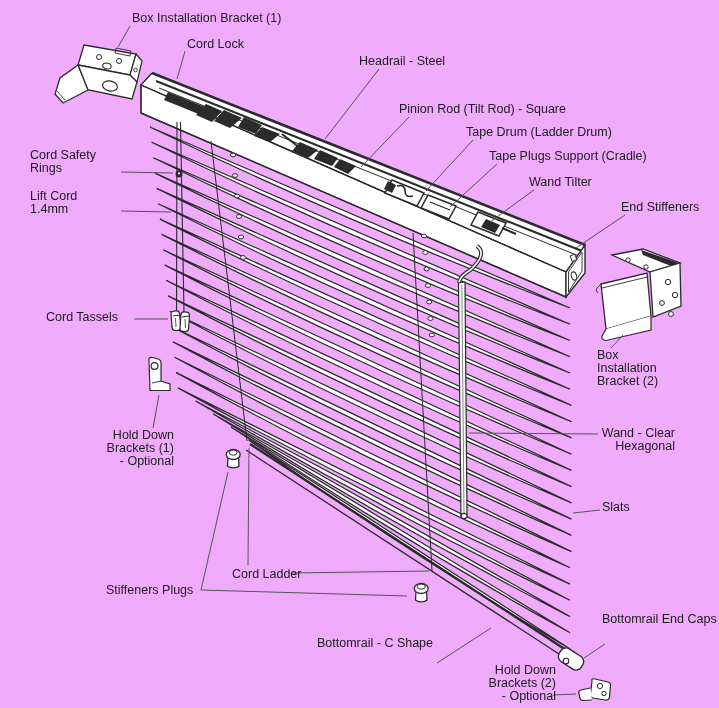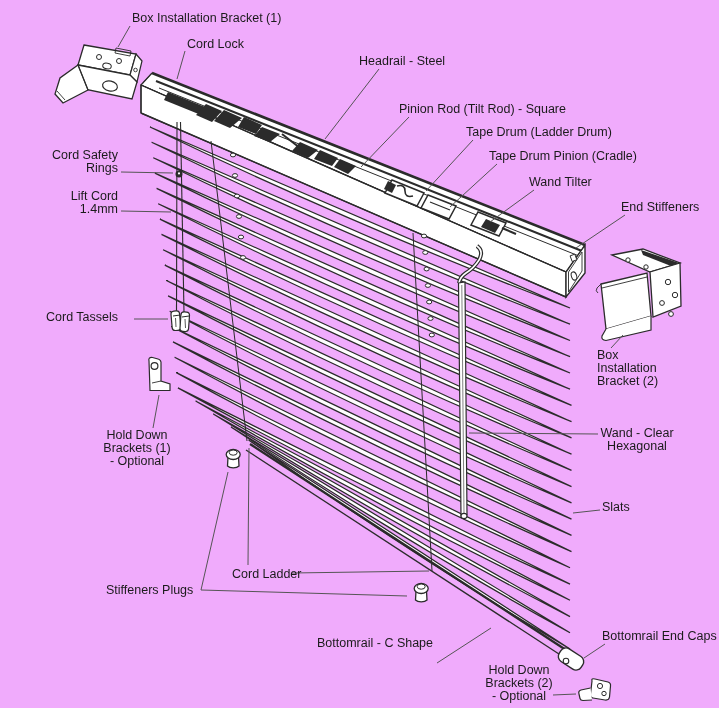--- a/index.html
+++ b/index.html
@@ -1,22 +1,22 @@
 <!DOCTYPE html>
 <html><head>
 <meta charset="utf-8">
 <style>
   html,body{margin:0;padding:0;background:#fff;}
   .stage{position:relative;width:719px;height:708px;background:#f0abfc;overflow:hidden;
          font-family:"Liberation Sans",sans-serif;}
   .stage svg{position:absolute;left:0;top:0;}
   .lbl{position:absolute;font:12.5px/13px "Liberation Sans",sans-serif;color:#1b1b1b;
        white-space:pre-line;}
-  .lbl.r{text-align:right;width:88px;}
-  .lbl.c{text-align:center;}
+  .lbl.r{text-align:left;width:88px;}
+  .lbl.c{text-align:right;}
   
   .ln{stroke:#2b2b2b;fill:none;}
   .wh{fill:#ffffff;stroke:#2b2b2b;}
   .dk{fill:#2b2b2b;stroke:none;}
   .slat{fill:#ffffff;stroke:#2b2b2b;stroke-width:1.25;}
   .leader{stroke:#555555;stroke-width:1;fill:none;}
 </style>
 </head>
 <body>
 
@@ -233,37 +233,37 @@
     <line x1="600" y1="510" x2="573" y2="513"></line>
     <line x1="611" y1="348" x2="623" y2="335"></line>
   </g>
 </svg>
 
   <div class="lbl" style="left:132px;top:12px">Box Installation Bracket (1)</div>
   <div class="lbl" style="left:187px;top:38px">Cord Lock</div>
   <div class="lbl" style="left:359px;top:55px">Headrail - Steel</div>
   <div class="lbl" style="left:399px;top:103px">Pinion Rod (Tilt Rod) - Square</div>
   <div class="lbl" style="left:466px;top:126px">Tape Drum (Ladder Drum)</div>
-  <div class="lbl" style="left:489px;top:150px">Tape Drum Pinion (Cradle)</div>
+  <div class="lbl" style="left:489px;top:150px">Tape Plugs Support (Cradle)</div>
   <div class="lbl" style="left:529px;top:176px">Wand Tilter</div>
   <div class="lbl" style="left:621px;top:201px">End Stiffeners</div>
   <div class="lbl r" style="left:30px;top:149px">Cord Safety
 Rings</div>
   <div class="lbl r" style="left:30px;top:190px">Lift Cord
 1.4mm</div>
   <div class="lbl" style="left:46px;top:311px">Cord Tassels</div>
   <div class="lbl c" style="left:100px;top:429px;width:74px">Hold Down
 Brackets (1)
 - Optional</div>
   <div class="lbl" style="left:106px;top:584px">Stiffeners Plugs</div>
   <div class="lbl" style="left:232px;top:568px">Cord Ladder</div>
   <div class="lbl" style="left:317px;top:637px">Bottomrail  - C Shape</div>
   <div class="lbl c" style="left:482px;top:664px;width:74px">Hold Down
 Brackets (2)
 - Optional</div>
-  <div class="lbl" style="left:602px;top:630px">Bottomrail End Caps</div>
+  <div class="lbl" style="left:602px;top:613px">Bottomrail End Caps</div>
   <div class="lbl c" style="left:599px;top:427px;width:76px">Wand - Clear
 Hexagonal</div>
   <div class="lbl" style="left:602px;top:501px">Slats</div>
   <div class="lbl" style="left:597px;top:349px">Box
 Installation
 Bracket (2)</div>
 </div>
 
 </body></html>

